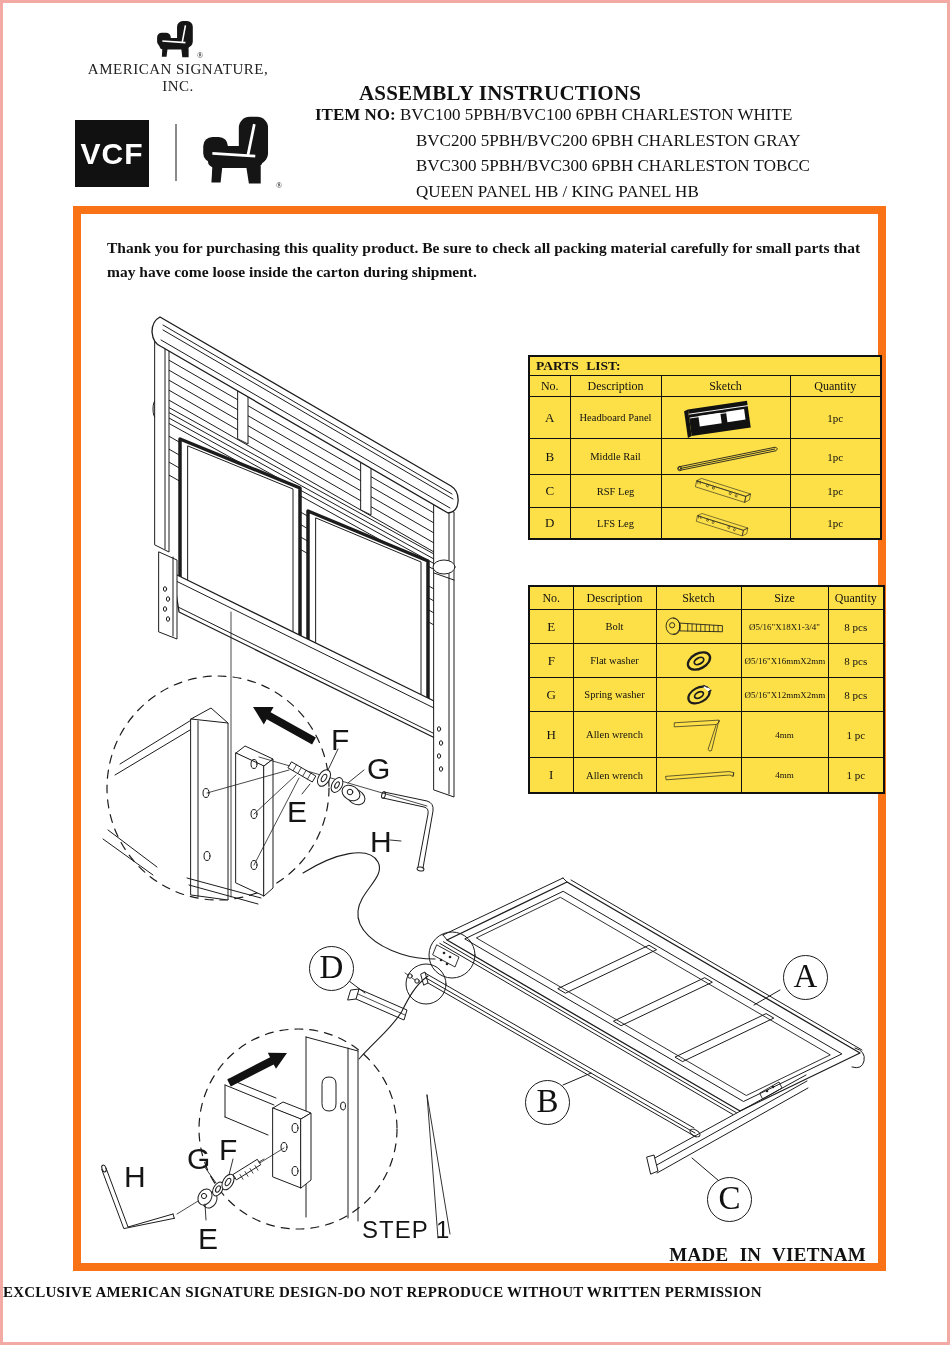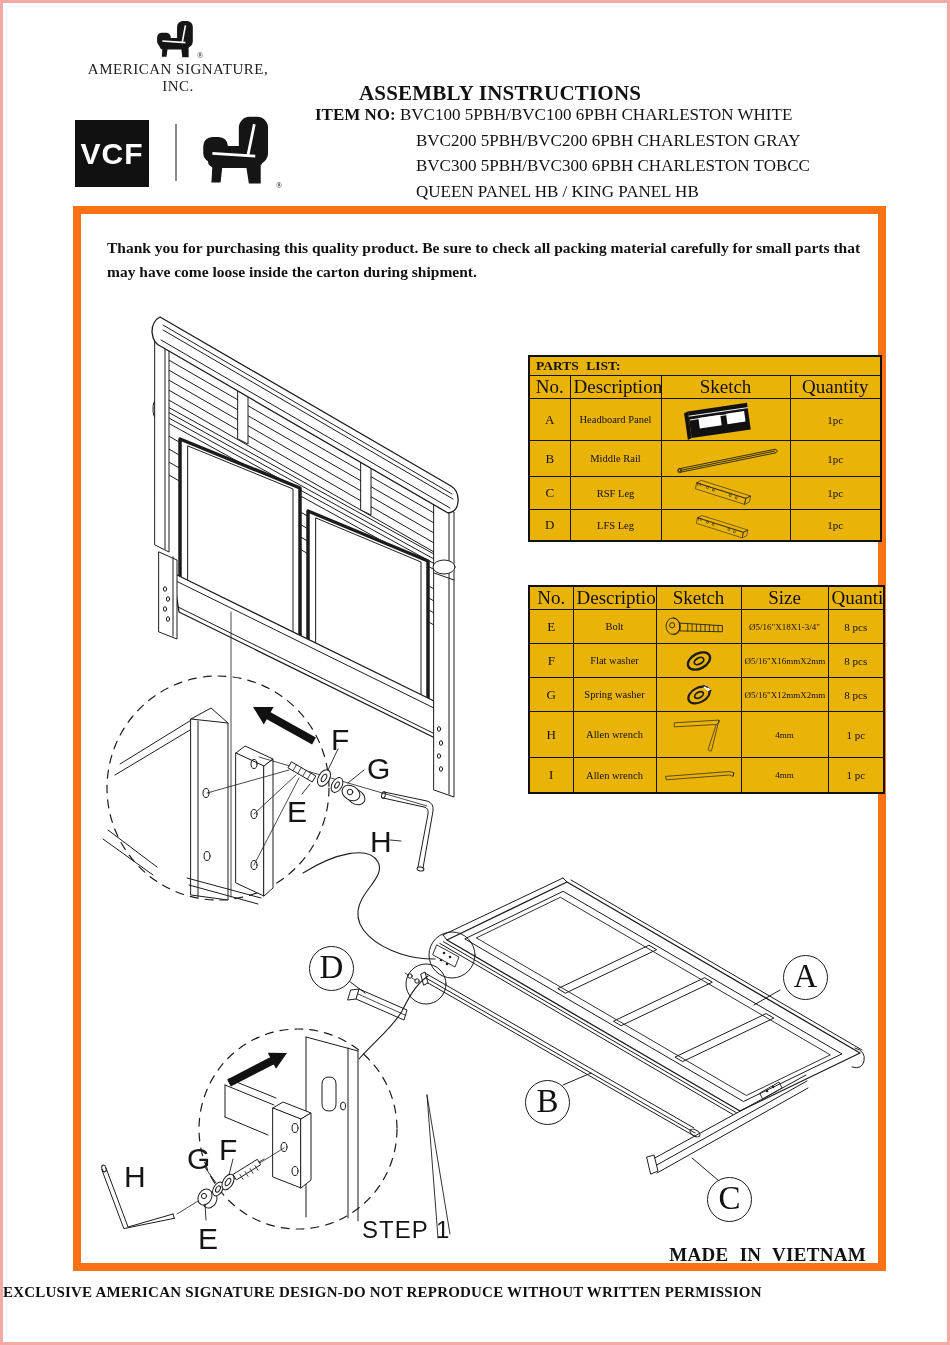--- a/index.html
+++ b/index.html
@@ -9,26 +9,26 @@
   .brand-name{font-size:15px;letter-spacing:.5px;text-align:center;color:#222;}
   .vcf-box{background:#111;color:#fff;display:flex;align-items:center;justify-content:center;
            font-family:"Liberation Sans",sans-serif;font-weight:bold;font-size:30px;letter-spacing:1px;}
   .reg{font-size:8px;color:#111;}
   .divider{background:#8a8a8a;}
   .page-title{font-size:21px;font-weight:bold;letter-spacing:.2px;margin-left:44px;}
   .item-line{font-size:17px;white-space:nowrap;}
   .item-label{font-weight:bold;}
   .main-box{border:8px solid #f97316;}
   .notice{font-size:15.5px;font-weight:bold;line-height:1.55;margin:0;}
-  table{border-collapse:collapse;background:#eab308;table-layout:fixed;}
+  table{border-collapse:collapse;background:#fde047;table-layout:fixed;}
   .sheet-table{border:2px solid #111;}
   .sheet-table td,.sheet-table th{border:1.5px solid #111;padding:0 3px;text-align:center;
       font-family:"Liberation Serif",serif;overflow:hidden;}
   .tbl-title{text-align:left !important;font-weight:bold;font-size:13.5px;word-spacing:4px;padding-left:6px !important;}
-  .tbl-head{font-size:19px;font-weight:normal;}
+  .tbl-head{font-size:12px;font-weight:normal;}
   .cell-no{font-size:13px;}
   .cell-desc{font-size:10.5px;}
   .cell-qty{font-size:11px;}
   .cell-qty-sans{font-size:11px;font-family:"Liberation Sans",sans-serif;}
   .cell-size{font-size:9px;white-space:nowrap;}
   .callout{position:absolute;font-family:"Liberation Sans",sans-serif;font-size:30px;color:#151515;line-height:1;}
   .circled{position:absolute;width:43px;height:43px;border:1.6px solid #1c1c1c;border-radius:50%;
            background:#fff;text-align:center;font-size:33px;line-height:41px;font-family:"Liberation Serif",serif;}
   .step-label{position:absolute;font-family:"Liberation Sans",sans-serif;font-size:24px;letter-spacing:1px;color:#151515;}
   .made-in{position:absolute;font-weight:bold;font-size:19px;word-spacing:6px;letter-spacing:.3px;margin-left:27px;}

